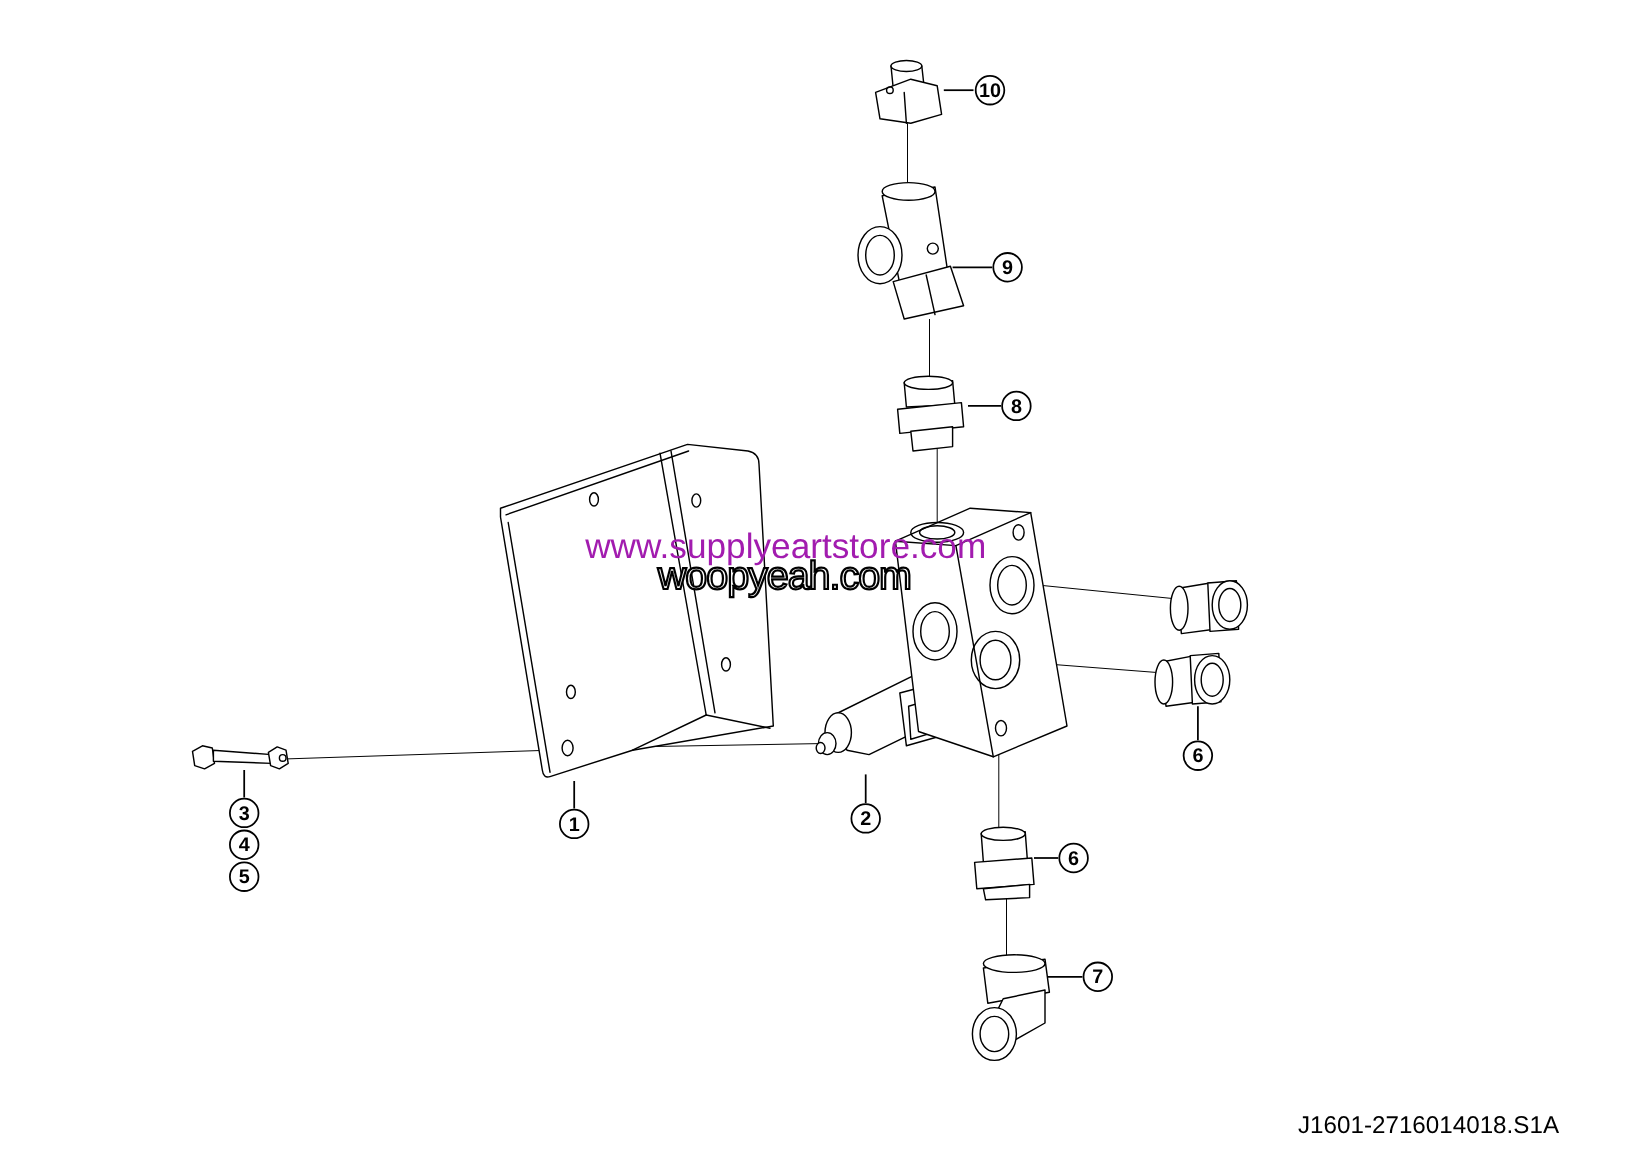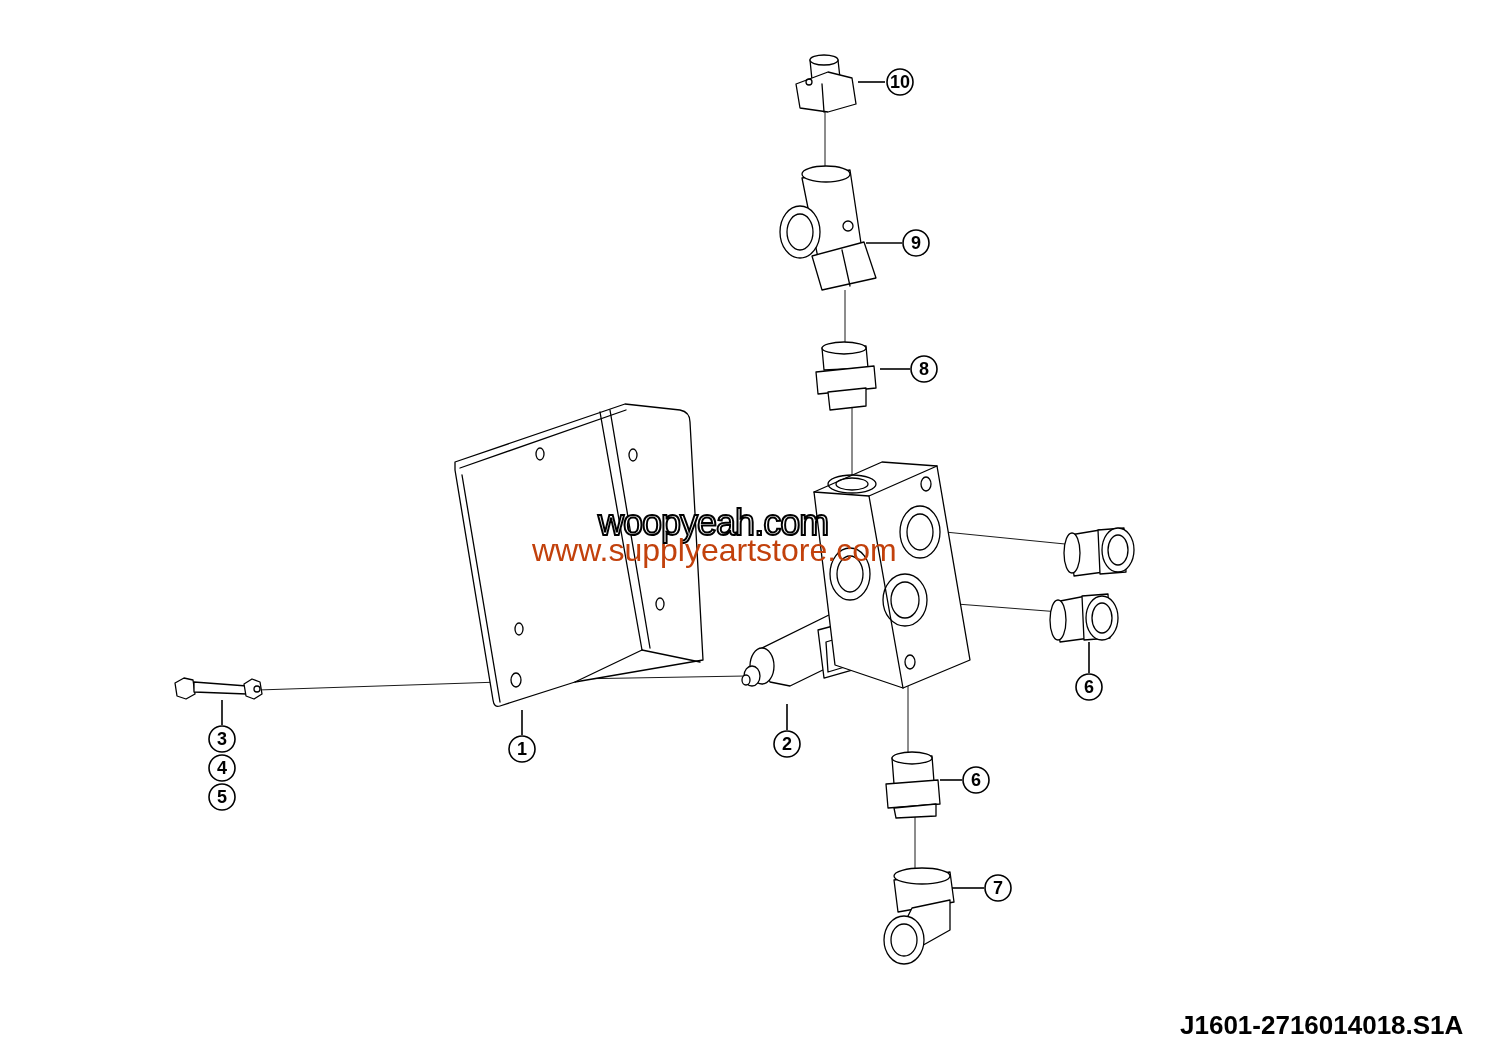--- a/index.html
+++ b/index.html
@@ -7,23 +7,23 @@
            font-family: "Liberation Sans", sans-serif; }
     svg.drawing { position: absolute; left: 0; top: 0; }
     .ln { fill: none; stroke: #000; stroke-width: 1.3; stroke-linejoin: round; stroke-linecap: round; }
     .thin { fill: none; stroke: #000; stroke-width: 0.9; }
     .part { fill: #fff; stroke: #000; stroke-width: 1.3; stroke-linejoin: round; }
     .leader { stroke: #000; stroke-width: 1.6; fill: none; }
     .callout-circle { fill: #fff; stroke: #000; stroke-width: 1.6; }
     .callout-num { font-family: "Liberation Sans", sans-serif; font-weight: bold; font-size: 18px; fill: #000; }
     .wm-black { position: absolute; left: 598px; top: 502px; font-size: 36px; font-family: "Liberation Sans", sans-serif;
                 color: #fff; -webkit-text-stroke: 2px #000; letter-spacing: -1px; white-space: nowrap; }
-    .wm-blue { position: absolute; left: 532px; top: 532px; font-size: 32px; font-family: "Liberation Sans", sans-serif;
-               color: #c2410c; white-space: nowrap; }
-    .drawing-code { position: absolute; left: 1180px; top: 1010px; font-size: 26px; font-weight: bold;
+    .wm-blue { position: absolute; left: 532px; top: 478px; font-size: 32px; font-family: "Liberation Sans", sans-serif;
+               color: #a21caf; white-space: nowrap; }
+    .drawing-code { position: absolute; left: 1180px; top: 1010px; font-size: 22px; font-weight: normal;
                     font-family: "Liberation Sans", sans-serif; color: #000; white-space: nowrap; }
   </style>
 </head>
 <body>
 
 <svg class="drawing" width="1489" height="1052" viewBox="0 0 1489 1052" xmlns="http://www.w3.org/2000/svg">
 
   <g>
     <line class="thin" x1="825" y1="112" x2="825" y2="170"></line>
     <line class="thin" x1="845" y1="290" x2="845" y2="345"></line>

